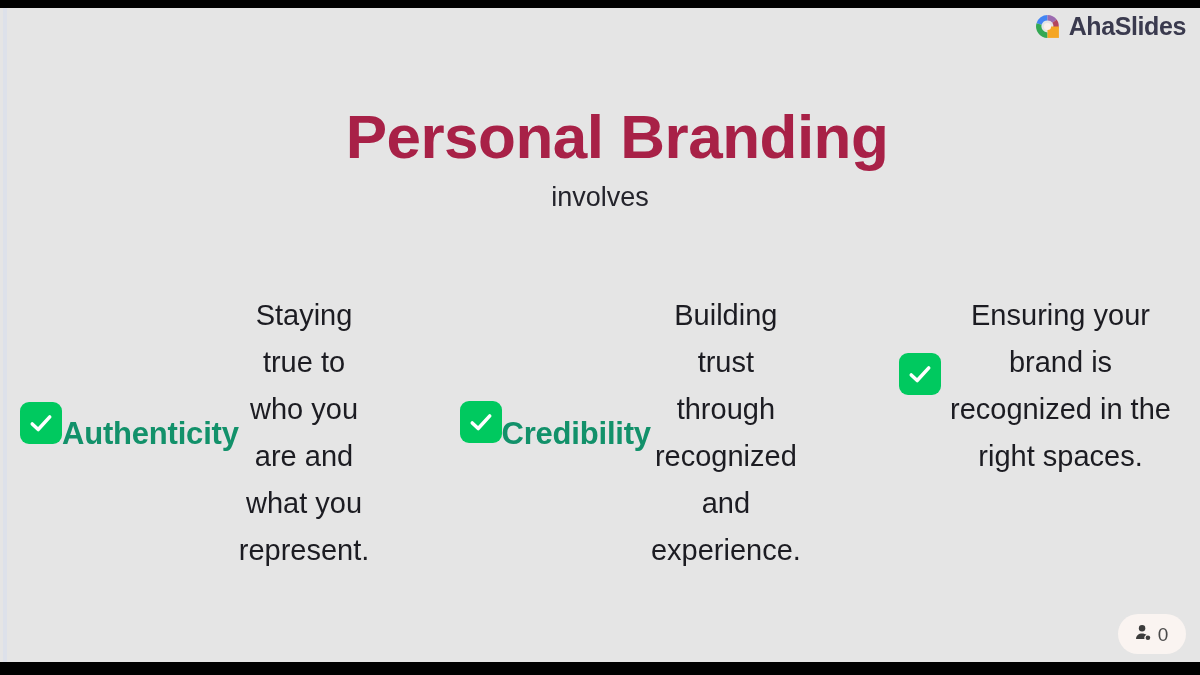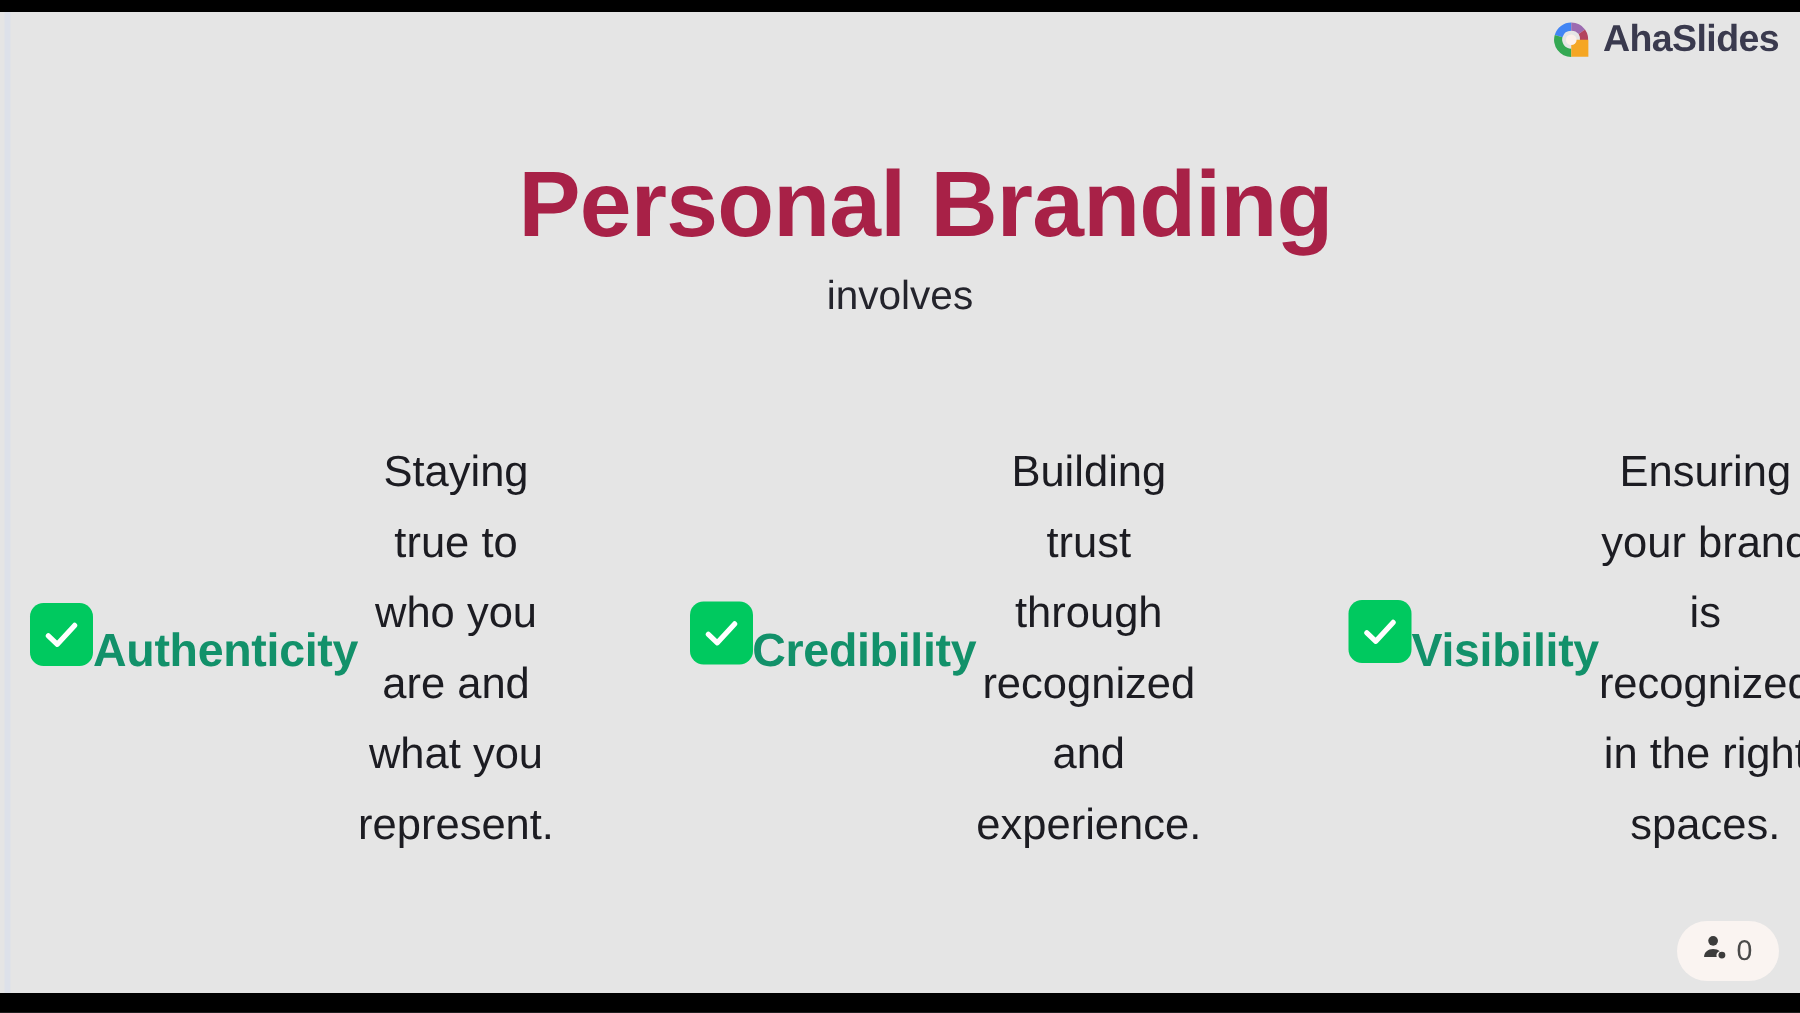--- a/index.html
+++ b/index.html
@@ -232,21 +232,20 @@
         <div class="col-title">Credibility</div>
         <div class="col-desc">Building trust through recognized and experience.</div>
       </div>
 
       <div class="col c4">
         <span class="check-badge">
           <svg width="28" height="28" viewBox="0 0 24 24" fill="none" stroke="#FFFFFF" stroke-width="3" stroke-linecap="round" stroke-linejoin="round" aria-hidden="true">
             <polyline points="4.5,12.8 9.6,17.6 19.5,6.8"></polyline>
           </svg>
         </span>
-        <div class="col-title">Visibility</div>
         <div class="col-desc">Ensuring your brand is recognized in the right spaces.</div>
       </div>
 
     </div>
 
     <div id="participants">
       <span class="person-icon">
         <svg width="19" height="19" viewBox="0 0 24 24" fill="#3C3C3C" aria-hidden="true">
           <circle cx="10.2" cy="6.6" r="4.1"></circle>
           <path d="M2.6 20.2c0-4.2 3.4-6.8 7.6-6.8 2.2 0 4.2.7 5.6 1.9-1.6.3-2.8 1.7-2.8 3.4 0 .5.1 1 .3 1.5H2.6z"></path>

